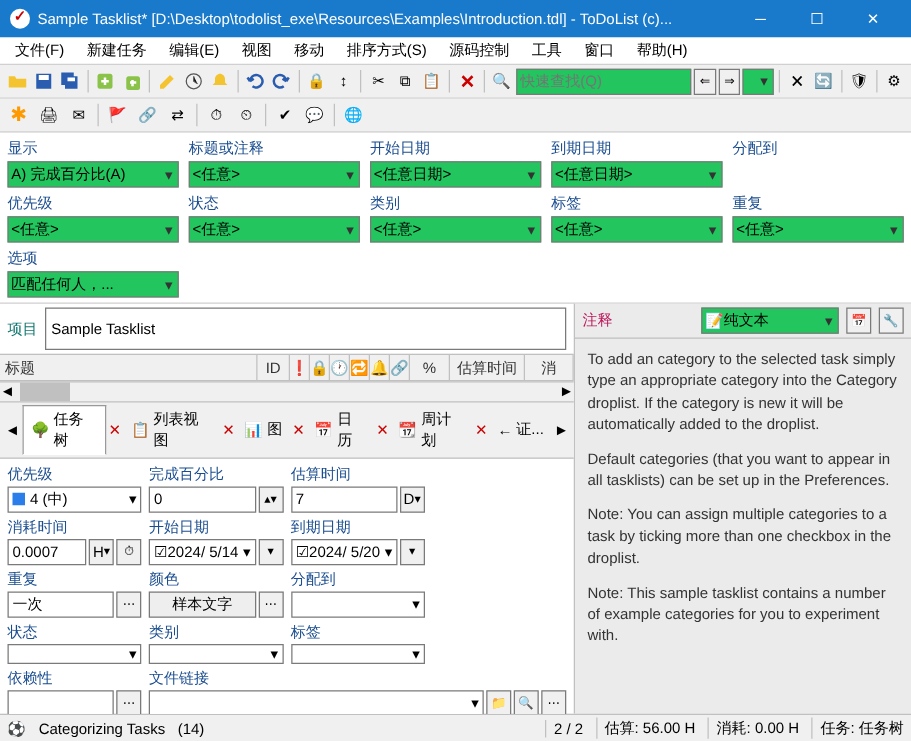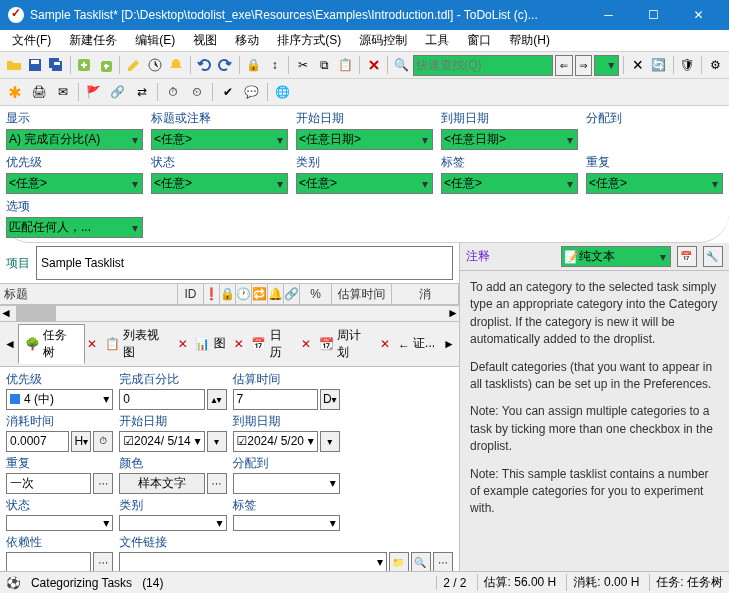--- a/index.html
+++ b/index.html
@@ -9,21 +9,21 @@
 .titlebar .icon::after { content: "✓"; color: #c00; position: absolute; left: 3px; top: -1px; font-weight: bold; }
 .titlebar .title { flex: 1; white-space: nowrap; overflow: hidden; text-overflow: ellipsis; }
 .winbtns { display: flex; gap: 0; }
 .winbtn { width: 45px; height: 30px; display: flex; align-items: center; justify-content: center; color: #fff; cursor: pointer; }
 .menubar { background: #fff; border-bottom: 1px solid #d0d0d0; height: 22px; display: flex; align-items: center; padding: 0 4px; gap: 2px; }
 .menuitem { padding: 2px 8px; cursor: pointer; }
 .toolbar { background: #f0f0f0; border-bottom: 1px solid #d0d0d0; padding: 2px 4px; display: flex; align-items: center; gap: 2px; flex-wrap: nowrap; }
 .tbtn { width: 22px; height: 22px; display: flex; align-items: center; justify-content: center; cursor: pointer; border: 1px solid transparent; }
 .tsep { width: 1px; height: 18px; background: #c0c0c0; margin: 0 2px; }
 .ic { width: 16px; height: 16px; display: inline-block; }
-.filterbar { padding: 4px 6px; display: grid; grid-template-columns: repeat(5, 1fr); gap: 4px 8px; border-bottom: 1px solid #d0d0d0; border-radius: 30px; }
+.filterbar { padding: 4px 6px; display: grid; grid-template-columns: repeat(5, 1fr); gap: 4px 8px; border-bottom: 1px solid #d0d0d0; }
 .filtercell { display: flex; flex-direction: column; gap: 2px; }
 .filtercell label { color: #1a4d8f; }
 .combo { display: flex; align-items: center; border: 1px solid #7a7a7a; background: #22c55e; height: 21px; padding: 0 2px; }
 .combo.drop::after { content: "▾"; margin-left: auto; padding: 0 2px; color: #333; }
 .combo input { border: none; outline: none; flex: 1; background: transparent; }
 .main { display: flex; flex: 1; min-height: 0; }
 .leftpane { width: 460px; display: flex; flex-direction: column; border-right: 1px solid #c0c0c0; }
 .rightpane { flex: 1; display: flex; flex-direction: column; background: #ebebeb; }
 .projrow { display: flex; align-items: center; gap: 6px; padding: 3px 6px; }
 .projrow label { color: #0f766e; }
@@ -41,21 +41,21 @@
 .tabbar { background: #f0f0f0; border-top: 1px solid #c0c0c0; border-bottom: 1px solid #c0c0c0; display: flex; align-items: center; padding: 2px 4px; gap: 2px; }
 .tab { padding: 2px 6px; cursor: pointer; display: flex; align-items: center; gap: 3px; }
 .tab.active { background: #fff; border: 1px solid #999; border-bottom: 1px solid #fff; }
 .editgrid { padding: 4px 6px; display: grid; grid-template-columns: repeat(4, 1fr); gap: 3px 6px; overflow: auto; }
 .editcell { display: flex; flex-direction: column; gap: 1px; }
 .editcell label { color: #1a4d8f; }
 .editrow { display: flex; align-items: center; gap: 2px; }
 .inp { border: 1px solid #7a7a7a; height: 21px; padding: 0 3px; flex: 1; background: #fff; display: flex; align-items: center; }
 .minibtn { width: 20px; height: 21px; border: 1px solid #7a7a7a; background: #f0f0f0; display: flex; align-items: center; justify-content: center; cursor: pointer; font-size: 10px; }
 .notehead { display: flex; align-items: center; gap: 6px; padding: 3px 6px; }
-.notehead label { color: #6d28d9; }
+.notehead label { color: #be185d; }
 .notebody { flex: 1; background: #ebebeb; padding: 8px 10px; color: #333; overflow: auto; line-height: 1.45; border-top: 1px solid #c0c0c0; }
 .notebody p { margin-bottom: 10px; }
 .statusbar { height: 22px; background: #f0f0f0; border-top: 1px solid #c0c0c0; display: flex; align-items: center; padding: 0 6px; gap: 10px; }
 .statusbar .sp { margin-left: auto; }
 .statusbar .seg { border-left: 1px solid #c0c0c0; padding-left: 6px; }
 svg { display: block; }
 </style>
 </head>
 <body>
 
@@ -260,21 +260,21 @@
 
 <div class="main">
   <div class="leftpane">
     <div class="projrow">
       <label>项目</label>
       <div class="pin">
           <span>Sample Tasklist</span>
         </div>
     </div>
     <div class="gridhead">
-      <div class="gh" style="width:178px;justify-content:flex-start">标题</div>
+      <div class="gh" style="width:206px;justify-content:flex-start">标题</div>
       <div class="gh" style="width:26px">ID</div>
       <div class="gh" style="width:16px">❗</div>
       <div class="gh" style="width:16px">🔒</div>
       <div class="gh" style="width:16px">🕐</div>
       <div class="gh" style="width:16px">🔁</div>
       <div class="gh" style="width:16px">🔔</div>
       <div class="gh" style="width:16px">🔗</div>
       <div class="gh" style="width:32px">%</div>
       <div class="gh" style="width:60px">估算时间</div>
       <div class="gh" style="flex:1">消</div>

